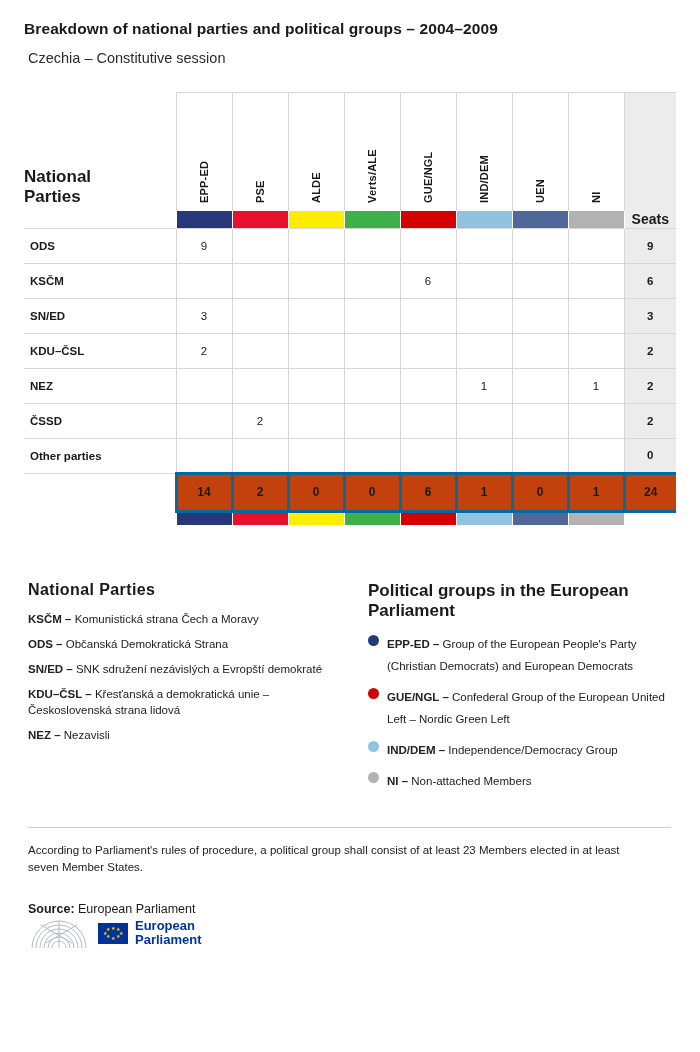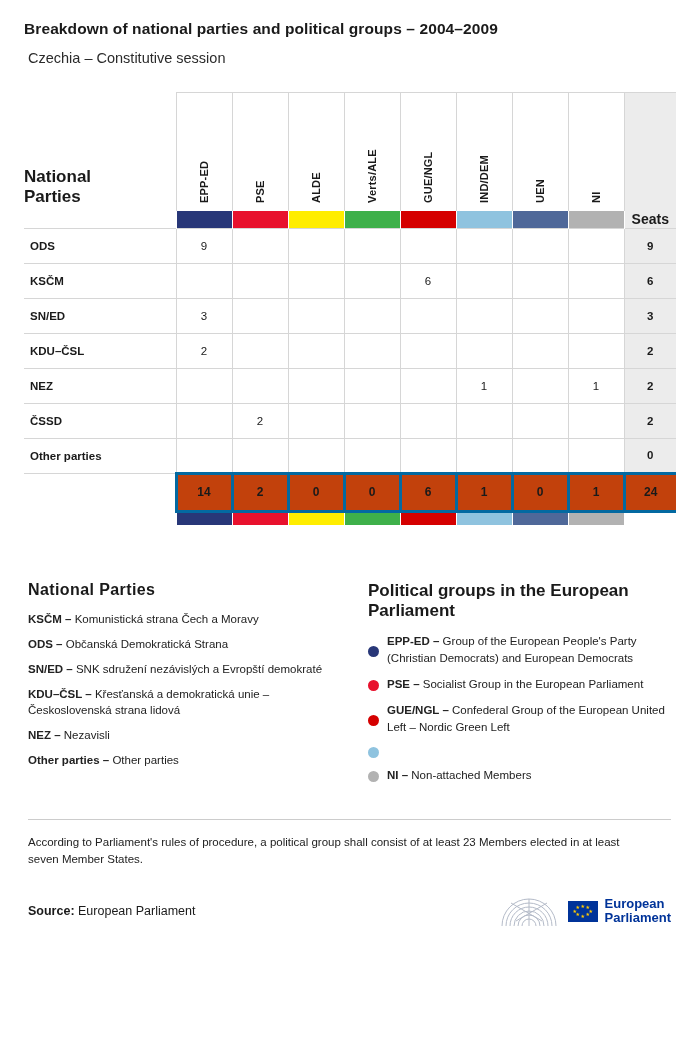--- a/index.html
+++ b/index.html
@@ -175,23 +175,23 @@
   .legend-title.small { font-size: 17px; letter-spacing: 0; }
   .np-item {
     font-size: 11.5px;
     line-height: 16px;
     margin-bottom: 9px;
     color: #222222;
   }
   .np-item b { font-weight: bold; }
   .pg-item {
     display: flex;
-    align-items: center;
+    align-items: flex-start;
     font-size: 11.5px;
-    line-height: 17px;
+    line-height: 22px;
     margin-bottom: 9px;
     color: #222222;
   }
   .dot {
     width: 11px; height: 11px;
     border-radius: 50%;
     flex: 0 0 11px;
     margin-right: 8px;
     margin-top: 2px;
   }
@@ -204,23 +204,23 @@
   }
   .note {
     font-size: 11.5px;
     line-height: 17px;
     color: #222222;
     padding: 14px 4px 0 4px;
     max-width: 630px;
   }
   .source-row {
     display: flex;
-    align-items: center;
     justify-content: space-between;
     padding: 26px 4px 0 4px;
+    flex-direction: column;
   }
   .source {
     font-size: 12.5px;
     color: #1a1a1a;
   }
   .source b { font-weight: bold; }
   .ep-logo {
     display: flex;
     align-items: center;
   }
@@ -427,40 +427,36 @@
 
   <div class="legends">
     <div class="legend-left">
       <div class="legend-title">National Parties</div>
       <div id="np-list">
           <div class="np-item"><b>KSČM –</b> <span>Komunistická strana Čech a Moravy</span></div>
           <div class="np-item"><b>ODS –</b> <span>Občanská Demokratická Strana</span></div>
           <div class="np-item"><b>SN/ED –</b> <span>SNK sdružení nezávislých a Evropští demokraté</span></div>
           <div class="np-item"><b>KDU–ČSL –</b> <span>Křesťanská a demokratická unie – Československá strana lidová</span></div>
           <div class="np-item"><b>NEZ –</b> <span>Nezavisli</span></div>
-          <div class="np-item"><b>Other parties –</b> <span>Other parties</span></div>
         </div>
     </div>
     <div class="legend-right">
       <div class="legend-title small">Political groups in the European Parliament</div>
       <div id="pg-list">
           <div class="pg-item">
             <span class="dot" style="background:#283778"></span>
             <span class="pg-text"><b>EPP-ED –</b> Group of the European People's Party (Christian Democrats) and European Democrats</span>
           </div>
           <div class="pg-item">
-            <span class="dot" style="background:#e8112d"></span>
-            <span class="pg-text"><b>PSE –</b> Socialist Group in the European Parliament</span>
-          </div>
-          <div class="pg-item">
             <span class="dot" style="background:#d50000"></span>
             <span class="pg-text"><b>GUE/NGL –</b> Confederal Group of the European United Left – Nordic Green Left</span>
           </div>
           <div class="pg-item">
             <span class="dot" style="background:#8fc3df"></span>
+            <span class="pg-text"><b>IND/DEM –</b> Independence/Democracy Group</span>
           </div>
           <div class="pg-item">
             <span class="dot" style="background:#b2b2b2"></span>
             <span class="pg-text"><b>NI –</b> Non-attached Members</span>
           </div>
         </div>
     </div>
   </div>
 
   <div class="rule"></div>

